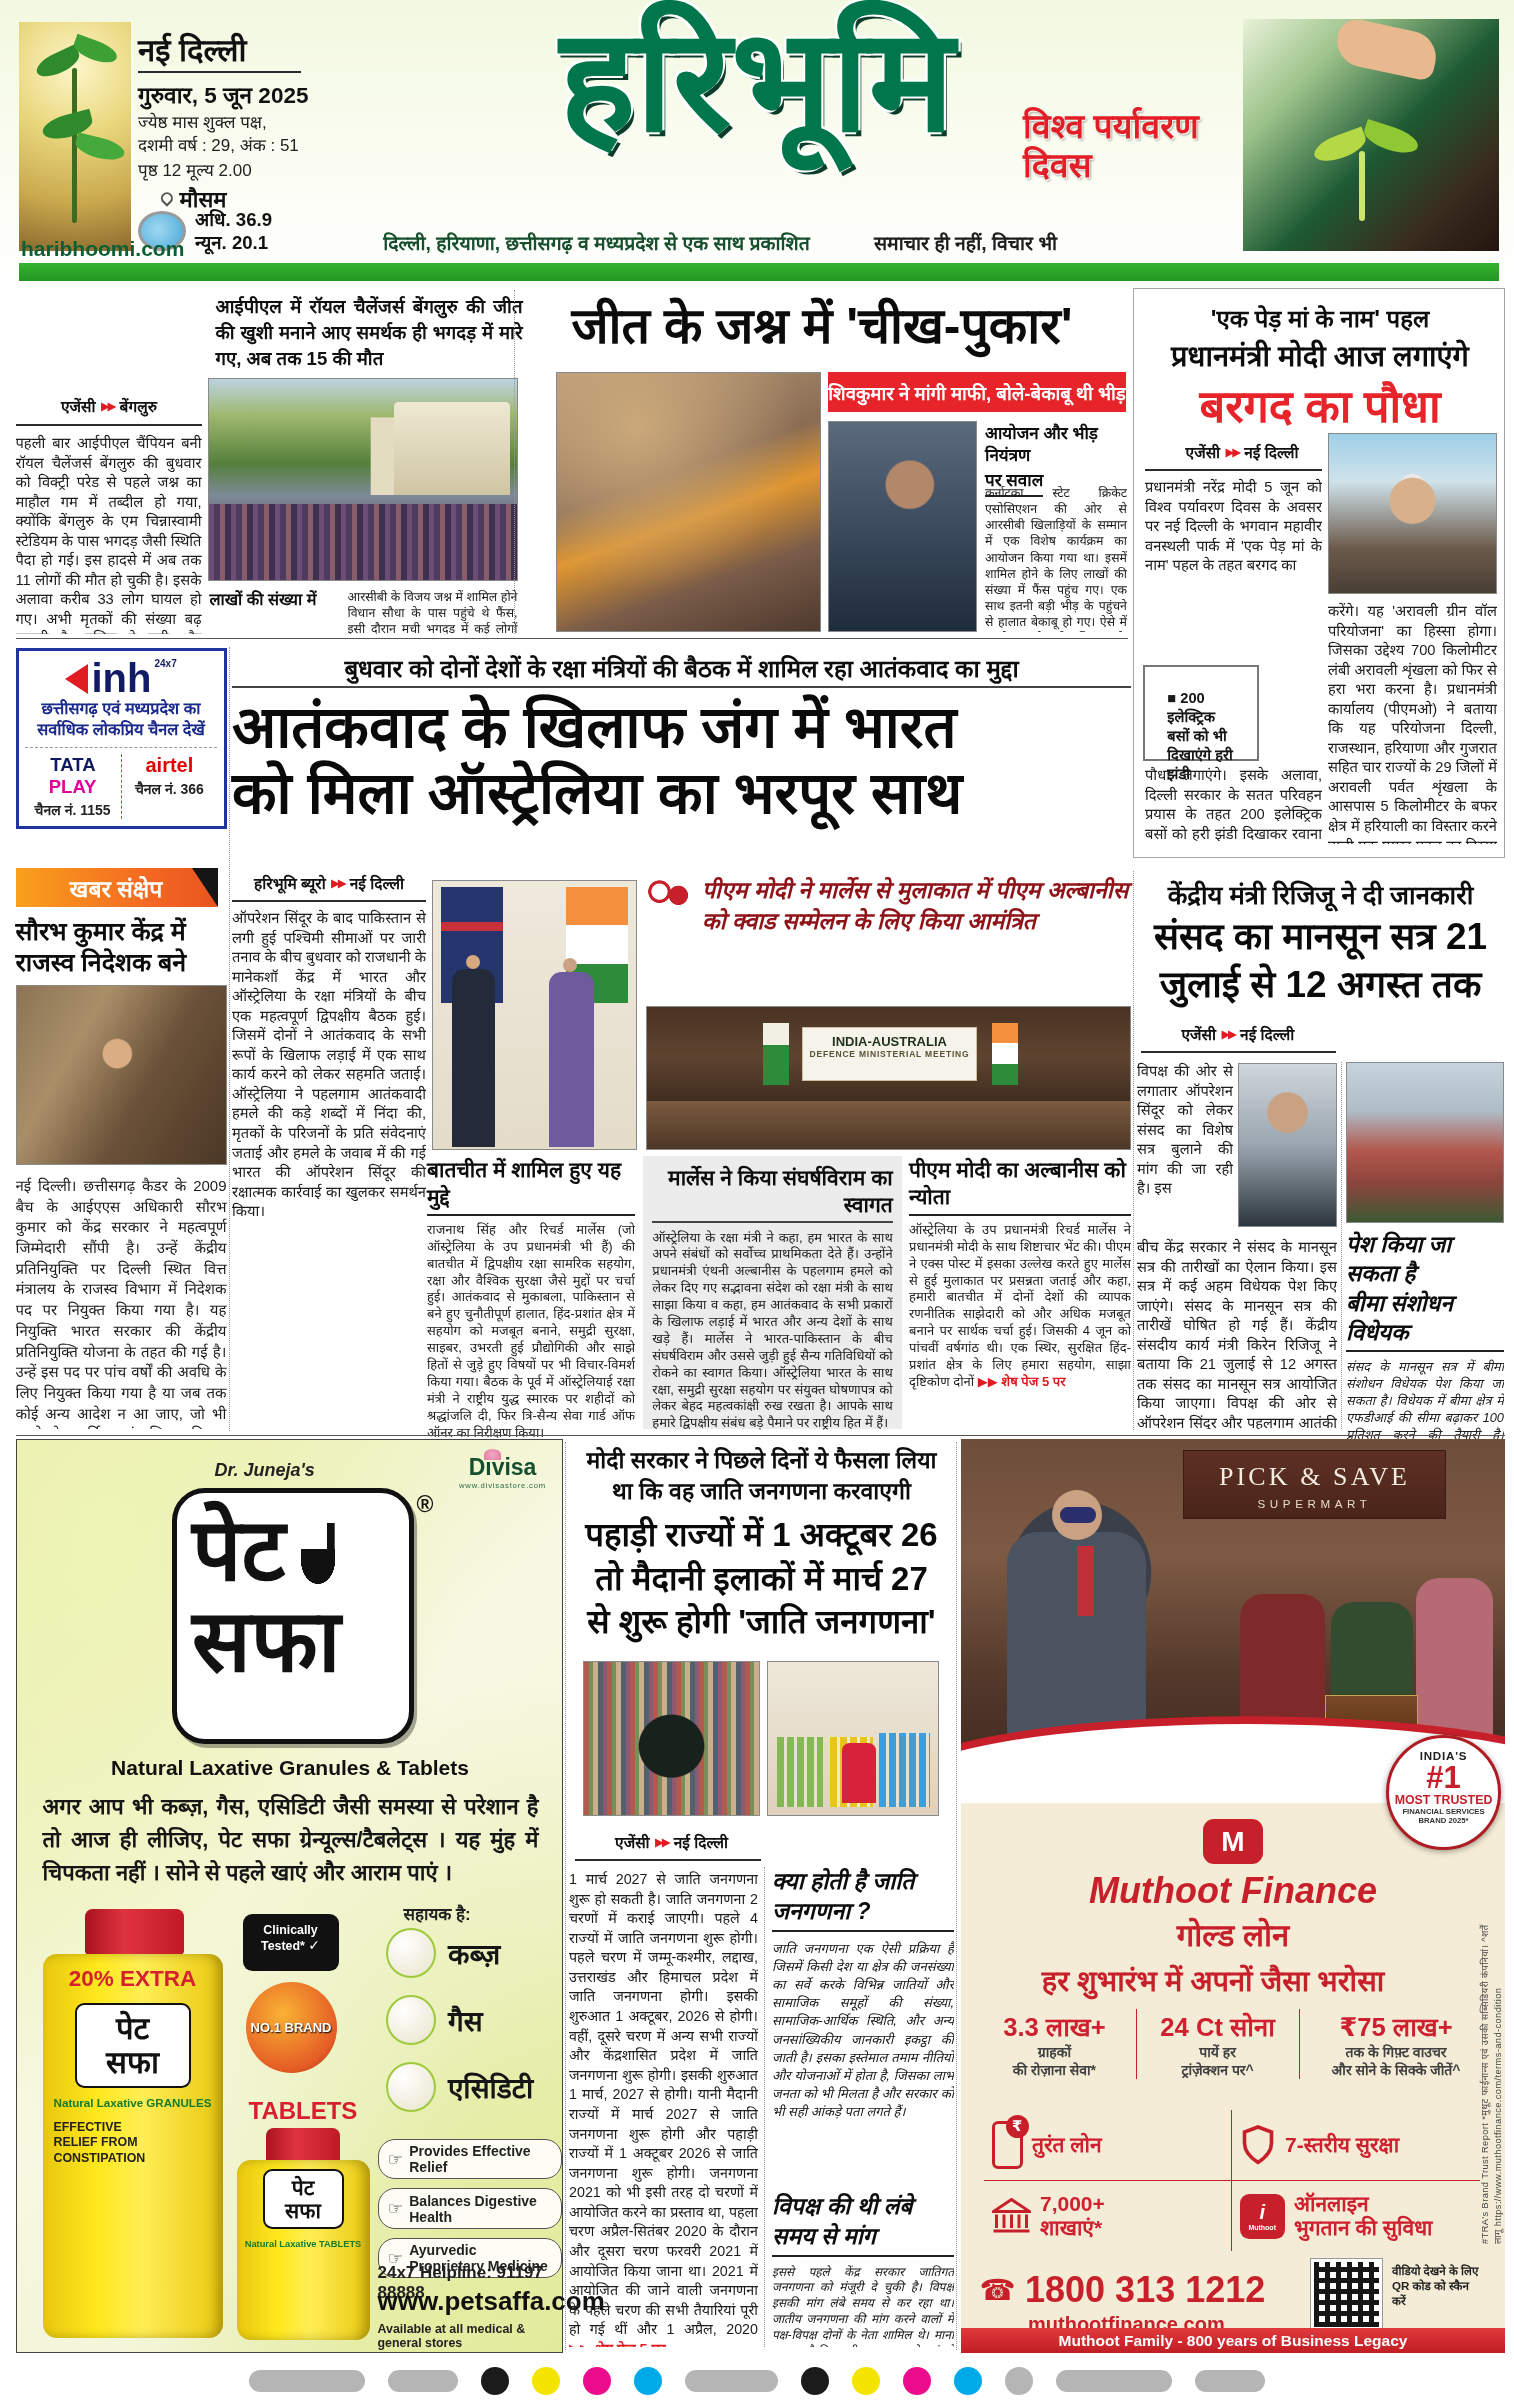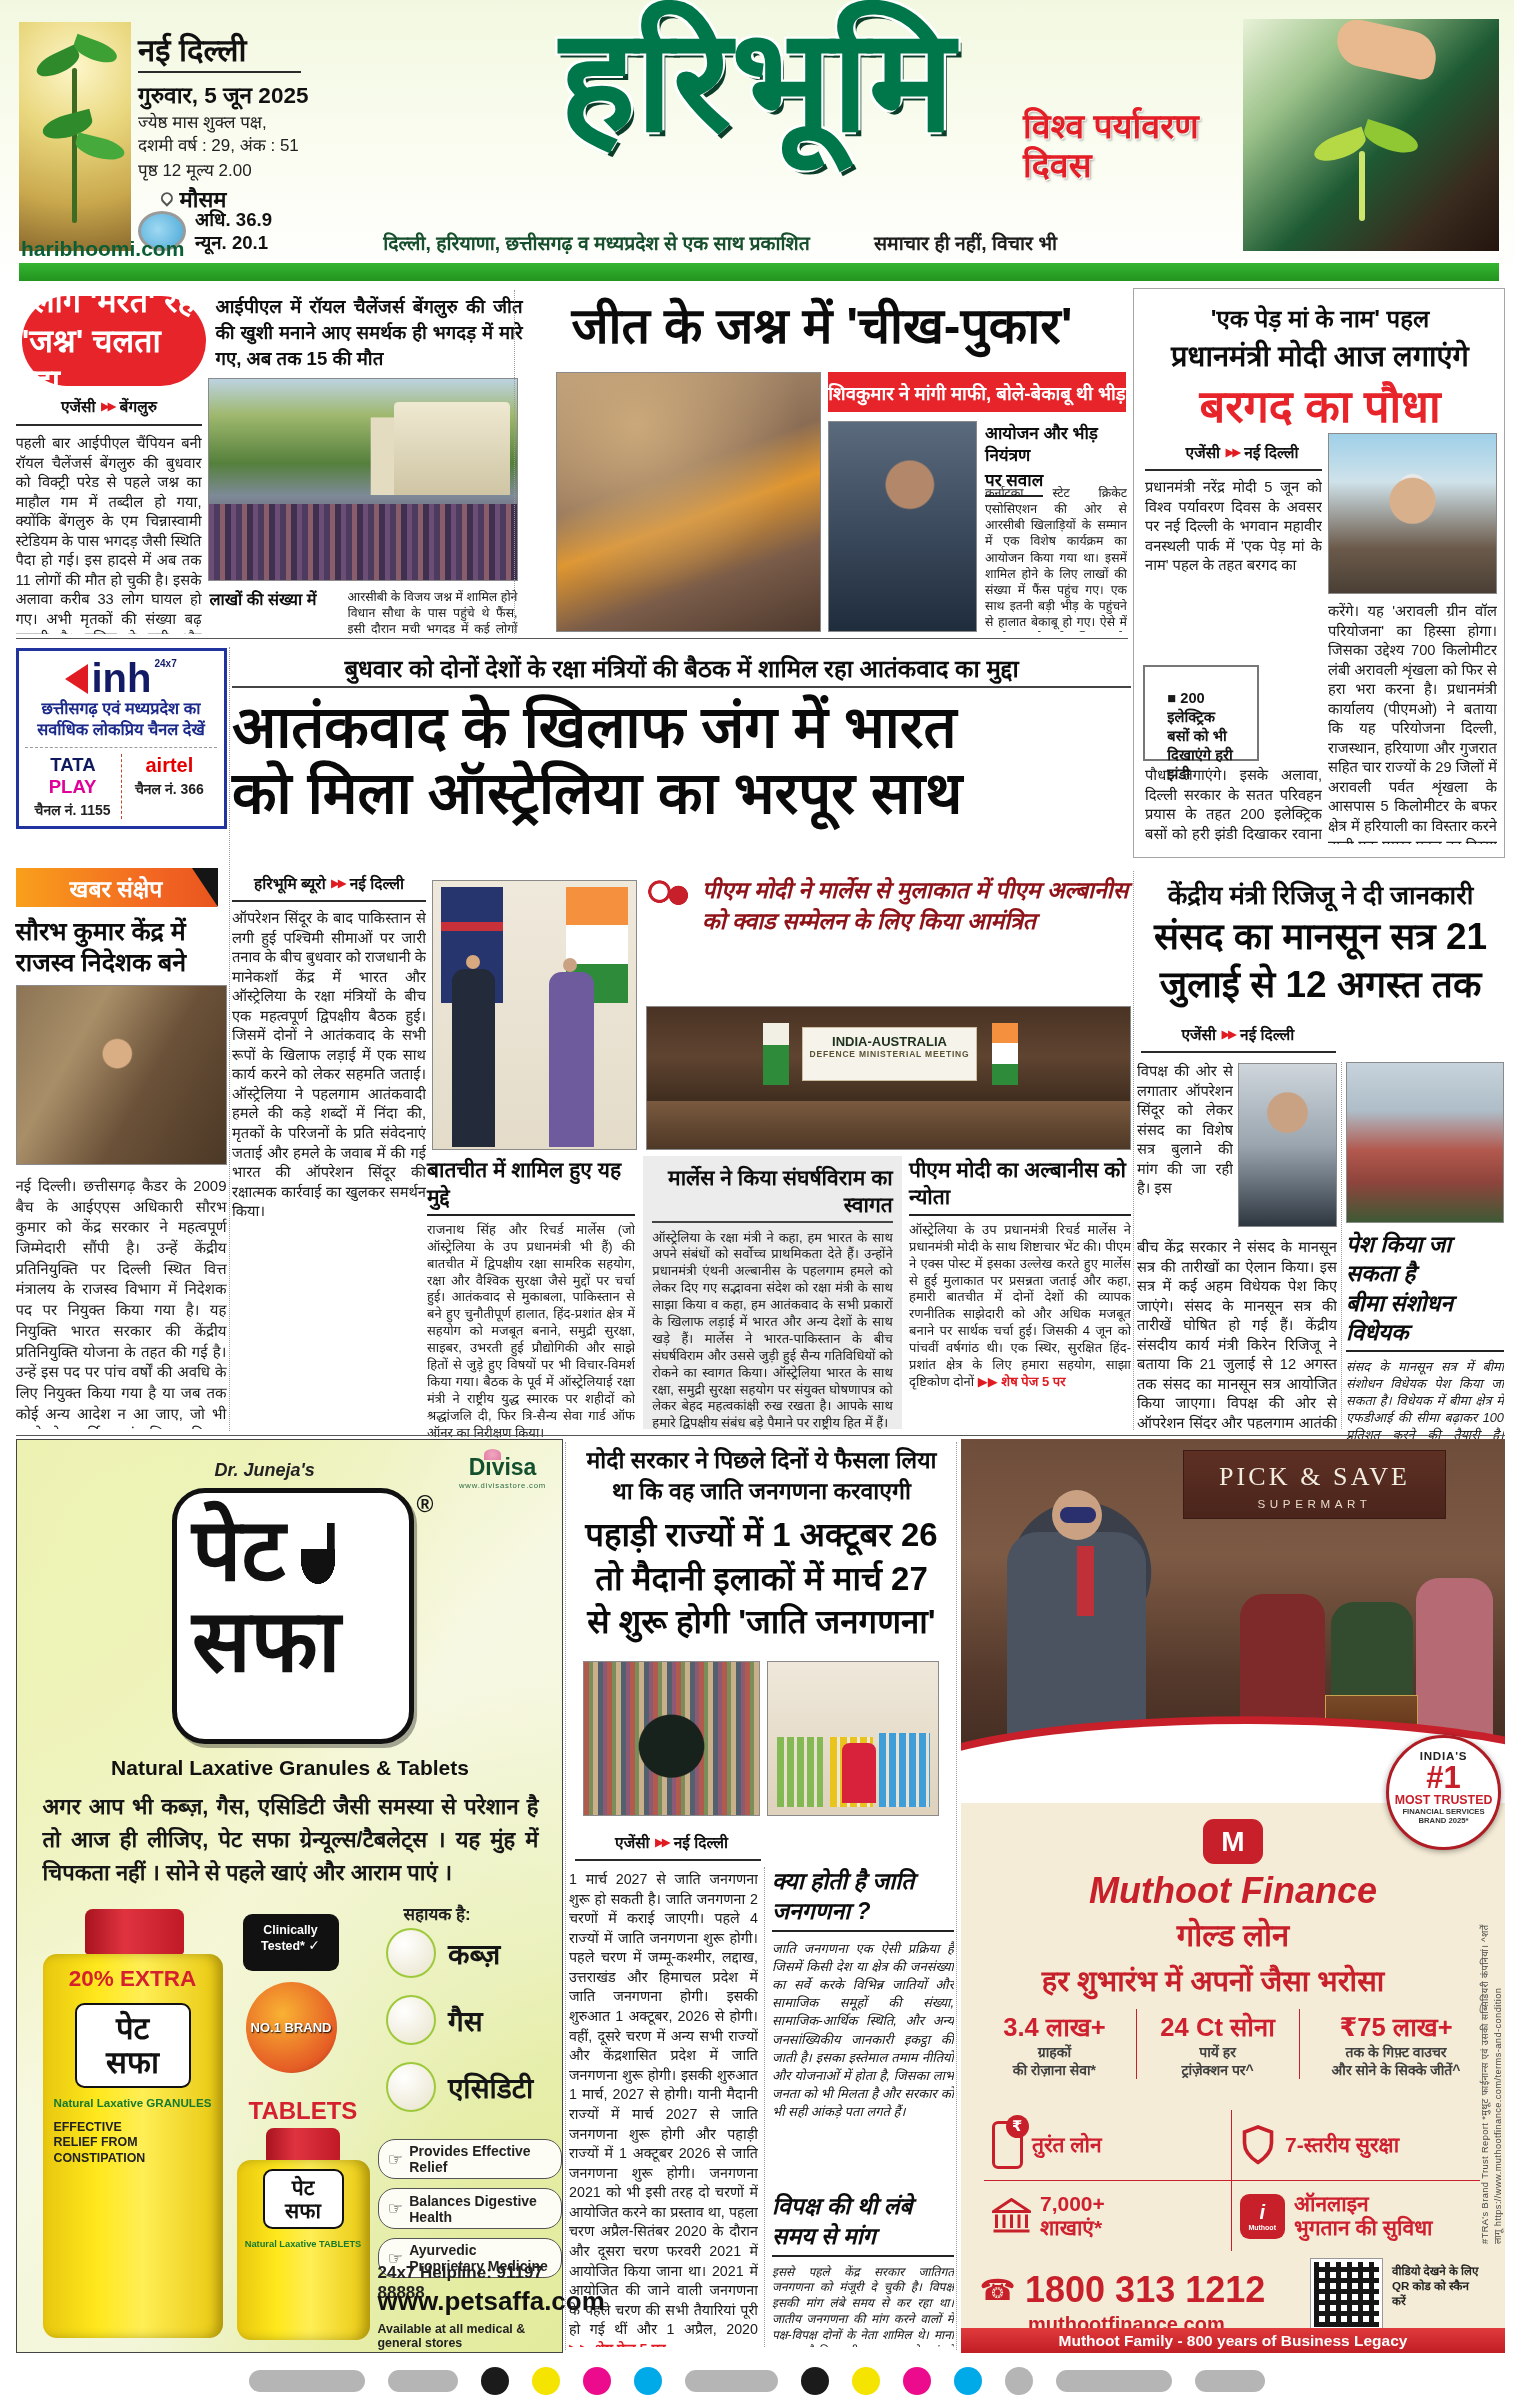--- a/index.html
+++ b/index.html
@@ -116,24 +116,20 @@
     <div class="photo" style="left:1243px;top:19.4px;width:256px;height:232px;border:none;background:linear-gradient(135deg,#e9f2d8 0%,#9cc28a 25%,#1d5a33 55%,#3a2b1f 80%,#23140e 100%)">
       <div class="abs" style="left:116px;top:132px;width:6.2px;height:70px;background:#cde56b;border-radius:3.1px"></div>
       <div class="abs" style="left:70px;top:116px;width:54px;height:23px;background:#b5d944;border-radius:50% 0 50% 50%;transform:rotate(-20deg)"></div>
       <div class="abs" style="left:120px;top:108px;width:56px;height:23px;background:#8fc832;border-radius:0 50% 50% 50%;transform:rotate(18deg)"></div>
       <div class="abs" style="left:93px;top:6.2px;width:101px;height:46px;background:#e8b98f;border-radius:23px 31px 15.5px 31px;transform:rotate(12deg)"></div>
     </div>
     <div class="abs greenbar" style="left:19.4px;top:263px;width:1480px;height:18px"></div>
   </div>
 
   <div class="abs" style="left:15.5px;top:285px;width:502px;height:352px">
-    <div class="abs redpill" style="left:6.2px;top:11px;width:184px;height:90px">
-      <span>लोग 'मरते' रहे</span>
-      <span>'जश्न' चलता रहा</span>
-    </div>
     <div class="abs bold justify" style="left:200px;top:9.3px;width:307px;height:95px;font-size:18.6px;line-height:1.38;color:#111">आईपीएल में रॉयल चैलेंजर्स बेंगलुरु की जीत की खुशी मनाने आए समर्थक ही भगदड़ में मारे गए, अब तक 15 की मौत</div>
 
     <div class="abs byline" style="left:14px;top:110px;width:159px">
       <span>एजेंसी</span>
       <span class="arr">▶▶</span>
       <span>बेंगलुरु</span>
     </div>
     <div class="abs rule" style="left:0;top:139px;width:186px"></div>
     <p class="abs body-text" style="left:0;top:149px;width:186px;height:200px"><span>पहली बार आईपीएल चैंपियन बनी रॉयल चैलेंजर्स बेंगलुरु की बुधवार को विक्ट्री परेड से पहले जश्न का माहौल गम में तब्दील हो गया, क्योंकि बेंगलुरु के एम चिन्नास्वामी स्टेडियम के पास भगदड़ जैसी स्थिति पैदा हो गई। इस हादसे में अब तक 11 लोगों की मौत हो चुकी है। इसके अलावा करीब 33 लोग घायल हो गए। अभी मृतकों की संख्या बढ़ सकती है। पुलिस ने सही और ऑथेंटिक आंकड़ा जारी नहीं किया है। चश्मदीदों ने 3 लोगों की हालत गंभीर बताई</span> </p>
 
@@ -500,21 +496,21 @@
 
     <div class="abs" style="left:242px;top:380px;width:60px;height:45px;background:#c8202a;border-radius:11px;display:flex;align-items:center;justify-content:center">
       <span class="bold" style="color:#fff;font-size:28px">M</span>
     </div>
     <div class="abs center bold" style="left:0;top:431px;width:544px;font-size:36px;color:#c8202a;font-style:italic">Muthoot Finance</div>
     <div class="abs center bold" style="left:0;top:474px;width:544px;font-size:31px;color:#c8202a">गोल्ड लोन</div>
     <div class="abs center bold" style="left:0;top:521px;width:504px;font-size:29px;color:#c8202a">हर शुभारंभ में अपनों जै‍सा भरोसा</div>
 
     <div class="abs" style="left:12.4px;top:570px;width:519px;display:flex">
       <div class="center" style="flex:1;border-right:1.5px solid #c8202a;padding:0 4.6px">
-        <div class="statv">3.4 लाख+</div>
+        <div class="statv">3.3 लाख+</div>
         <div class="statd">ग्राहकों</div>
         <div class="statd">की रोज़ाना सेवा*</div>
       </div>
       <div class="center" style="flex:1;border-right:1.5px solid #c8202a;padding:0 4.6px">
         <div class="statv">24 Ct सोना</div>
         <div class="statd">पायें हर</div>
         <div class="statd">ट्रांज़ेक्शन पर^</div>
       </div>
       <div class="center" style="flex:1.2;padding:0 4.6px">
         <div class="statv">₹75 लाख+</div>

